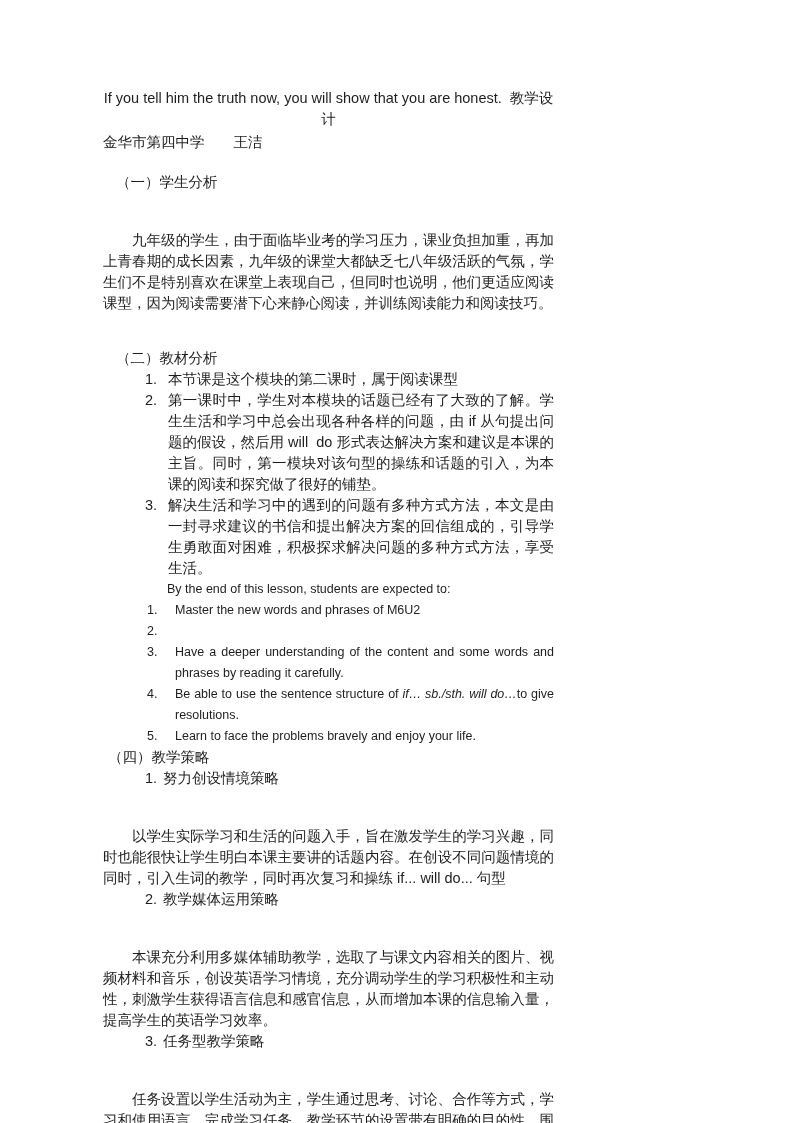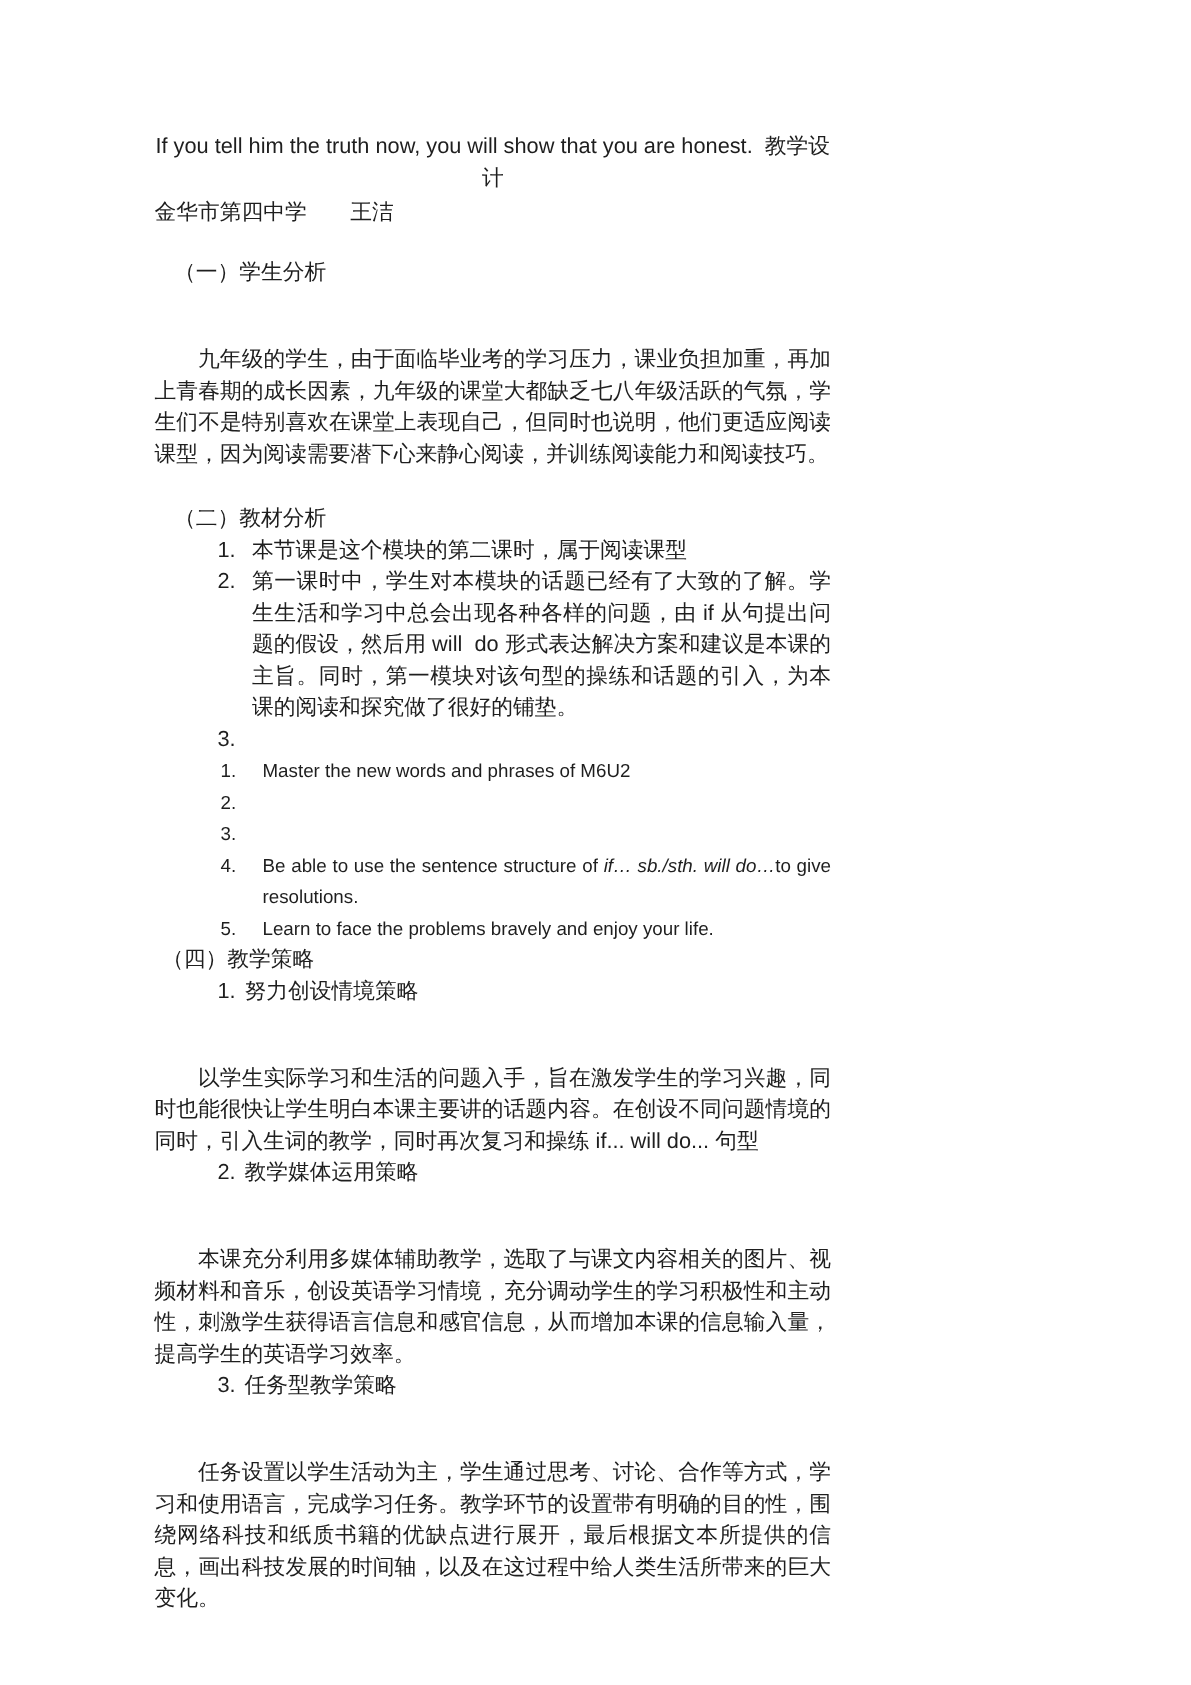--- a/index.html
+++ b/index.html
@@ -10,21 +10,21 @@
     font-family:"Liberation Sans",sans-serif;
     font-size:14.5px;line-height:21px;
   }
   .keep-spaces{white-space:pre-wrap;}
   .doc-title{text-align:center;margin-bottom:2px;font-size:14.5px;}
   .byline{text-align:left;margin-bottom:2px;}
   .meta-line{}
   .section-heading{padding-left:13px;}
   .section-heading.h4{padding-left:5px;}
   .sec1{margin-top:19px;}
-  .sec2{margin-top:22px;}
+  .sec2{margin-top:34px;}
   .para{text-indent:2em;text-align:justify;margin-top:37px;}
   .li{display:flex;padding-left:42px;text-align:justify;}
   .li .num{flex:none;width:23px;}
   .li .txt{flex:1;}
   .list-en{font-size:12.5px;}
   .list-en .li{padding-left:44px;}
   .list-en .num{width:28px;}
   .intro-en{padding-left:64px;font-size:12.5px;}
   .sub-heading{display:flex;padding-left:42px;}
   .sub-heading .num{flex:none;width:18px;}
@@ -49,34 +49,37 @@
     <div class="li">
       <span class="num">1.</span>
       <span class="txt keep-spaces">本节课是这个模块的第二课时，属于阅读课型</span>
     </div>
     <div class="li">
       <span class="num">2.</span>
       <span class="txt keep-spaces">第一课时中，学生对本模块的话题已经有了大致的了解。学生生活和学习中总会出现各种各样的问题，由 if 从句提出问题的假设，然后用 will  do 形式表达解决方案和建议是本课的主旨。同时，第一模块对该句型的操练和话题的引入，为本课的阅读和探究做了很好的铺垫。</span>
     </div>
     <div class="li">
       <span class="num">3.</span>
+      <span class="txt keep-spaces">解决生活和学习中的遇到的问题有多种方式方法，本文是由一封寻求建议的书信和提出解决方案的回信组成的，引导学生勇敢面对困难，积极探求解决问题的多种方式方法，享受生活。</span>
     </div>
   </div>
 
   <div>
+    <div class="intro-en">By the end of this lesson, students are expected to:</div>
     <div class="list-en">
       <div class="li">
         <span class="num">1.</span>
         <span class="txt">Master the new words and phrases of M6U2</span>
       </div>
       <div class="li">
         <span class="num">2.</span>
       </div>
       <div class="li">
         <span class="num">3.</span>
+        <span class="txt">Have a deeper understanding of the content and some words and phrases by reading it carefully.</span>
       </div>
       <div class="li">
         <span class="num">4.</span>
         <span class="txt"><span>Be able to use the sentence structure of </span><i>if… sb./sth. will do…</i><span>to give resolutions.</span></span>
       </div>
       <div class="li">
         <span class="num">5.</span>
         <span class="txt">Learn to face the problems bravely and enjoy your life.</span>
       </div>
     </div>

